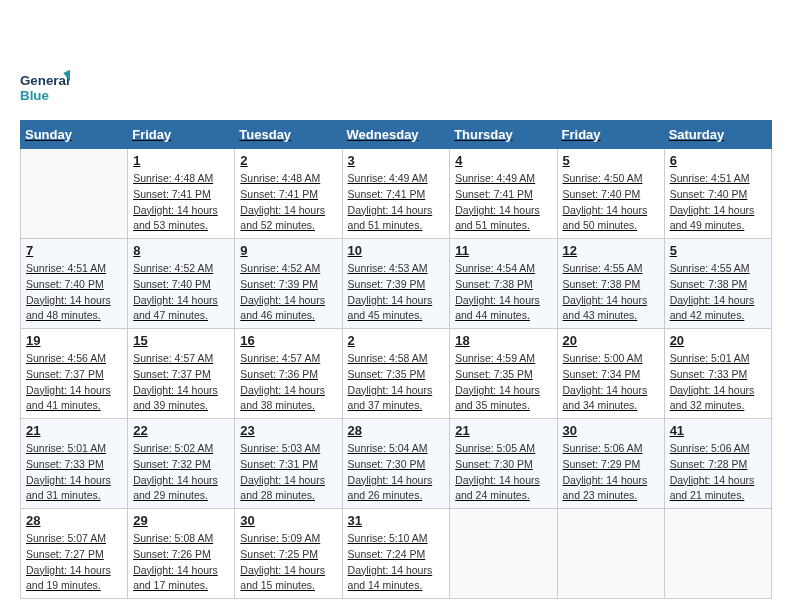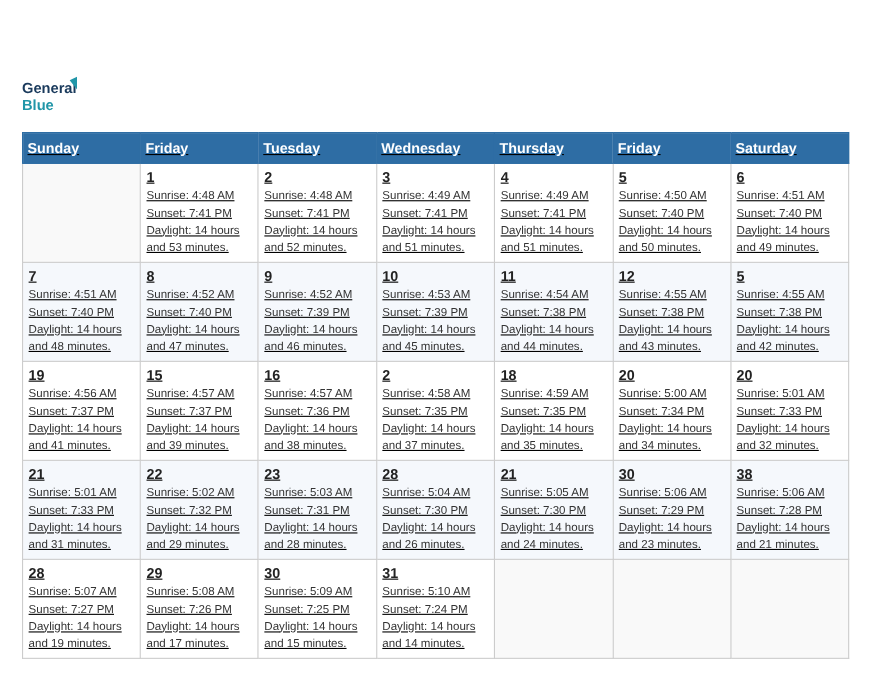--- a/index.html
+++ b/index.html
@@ -213,21 +213,21 @@
         </td>
         <td>
           <span class="day-num">21</span>
           <div class="day-info">Sunrise: 5:05 AM<br>Sunset: 7:30 PM<br>Daylight: 14 hours<br>and 24 minutes.</div>
         </td>
         <td>
           <span class="day-num">30</span>
           <div class="day-info">Sunrise: 5:06 AM<br>Sunset: 7:29 PM<br>Daylight: 14 hours<br>and 23 minutes.</div>
         </td>
         <td>
-          <span class="day-num">38</span>
+          <span class="day-num">41</span>
           <div class="day-info">Sunrise: 5:06 AM<br>Sunset: 7:28 PM<br>Daylight: 14 hours<br>and 21 minutes.</div>
         </td>
       </tr>
       <tr>
         <td>
           <span class="day-num">28</span>
           <div class="day-info">Sunrise: 5:07 AM<br>Sunset: 7:27 PM<br>Daylight: 14 hours<br>and 19 minutes.</div>
         </td>
         <td>
           <span class="day-num">29</span>

